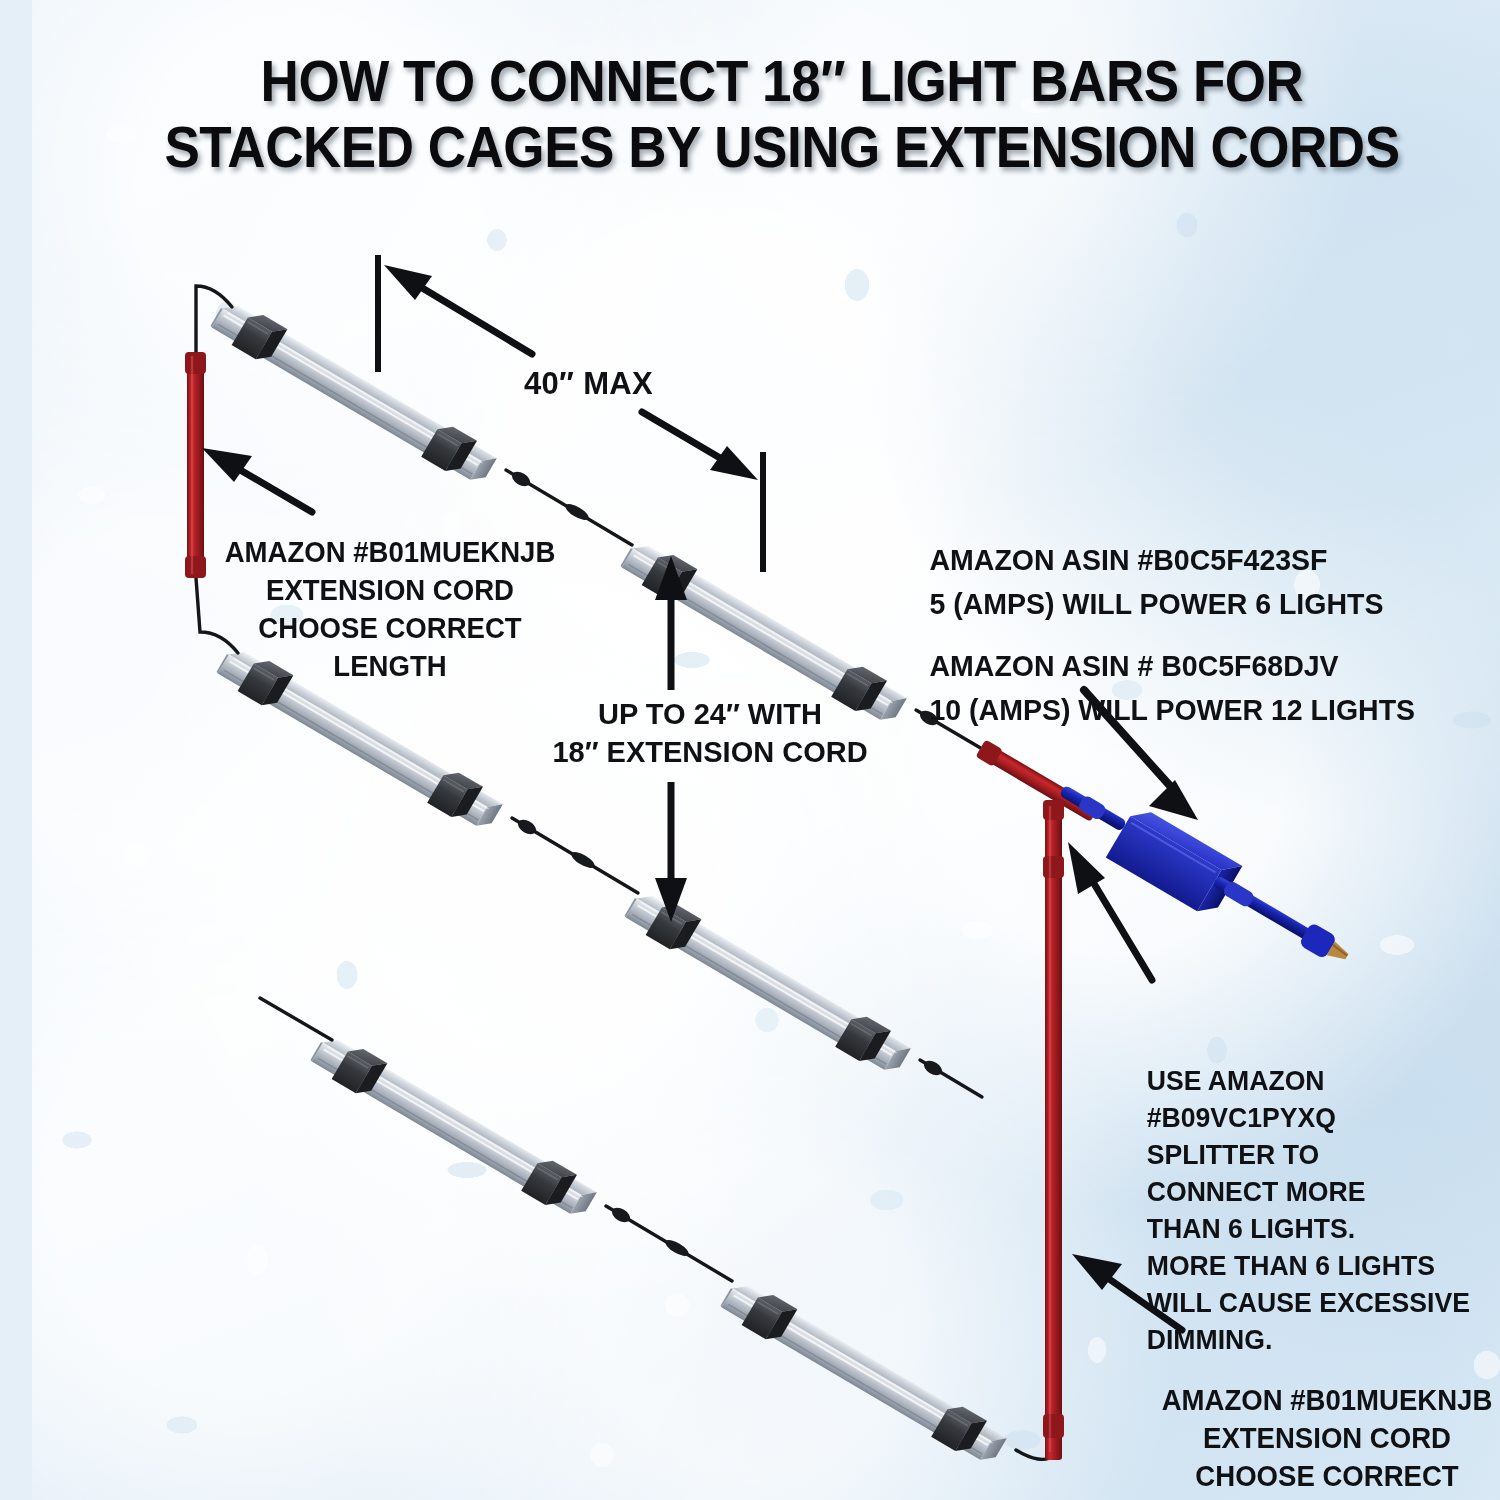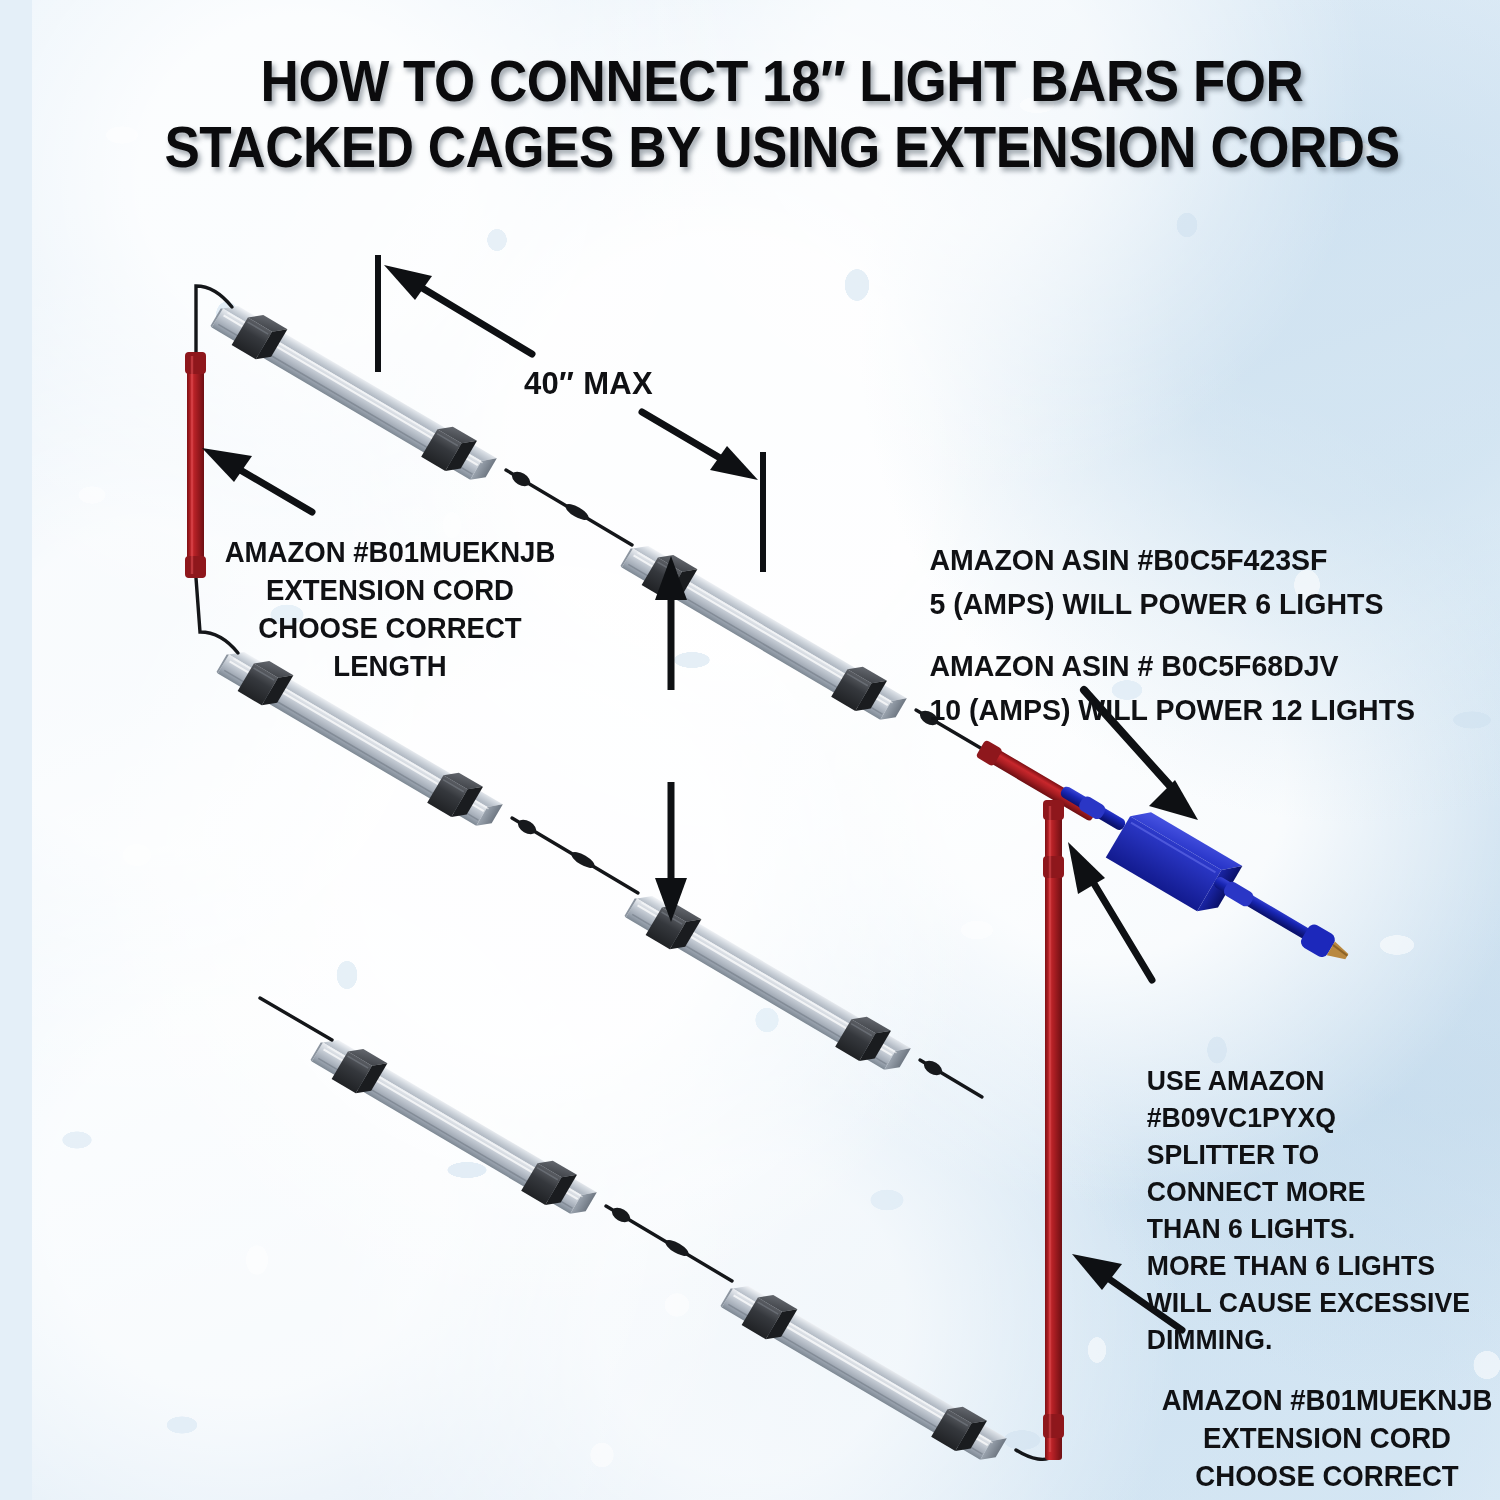--- a/index.html
+++ b/index.html
@@ -359,20 +359,22 @@
 
   <div id="title">HOW TO CONNECT 18″ LIGHT BARS FOR
 STACKED CAGES BY USING EXTENSION CORDS</div>
 
   <div class="ann" id="ann-left-cord">AMAZON #B01MUEKNJB
 EXTENSION CORD
 CHOOSE CORRECT LENGTH</div>
 
   <div class="dim" id="dim-30">40″ MAX</div>
 
+  <div class="dim" id="dim-24">UP TO 24″ WITH
+18″ EXTENSION CORD</div>
 
   <div class="ann" id="ann-asin">
     <span class="grp1">AMAZON ASIN #B0C5F423SF
 5 (AMPS) WILL POWER 6 LIGHTS</span>
     <span class="grp2">AMAZON ASIN # B0C5F68DJV
 10 (AMPS) WILL POWER 12 LIGHTS</span>
   </div>
 
   <div class="ann" id="ann-splitter">USE AMAZON #B09VC1PYXQ
  SPLITTER TO

